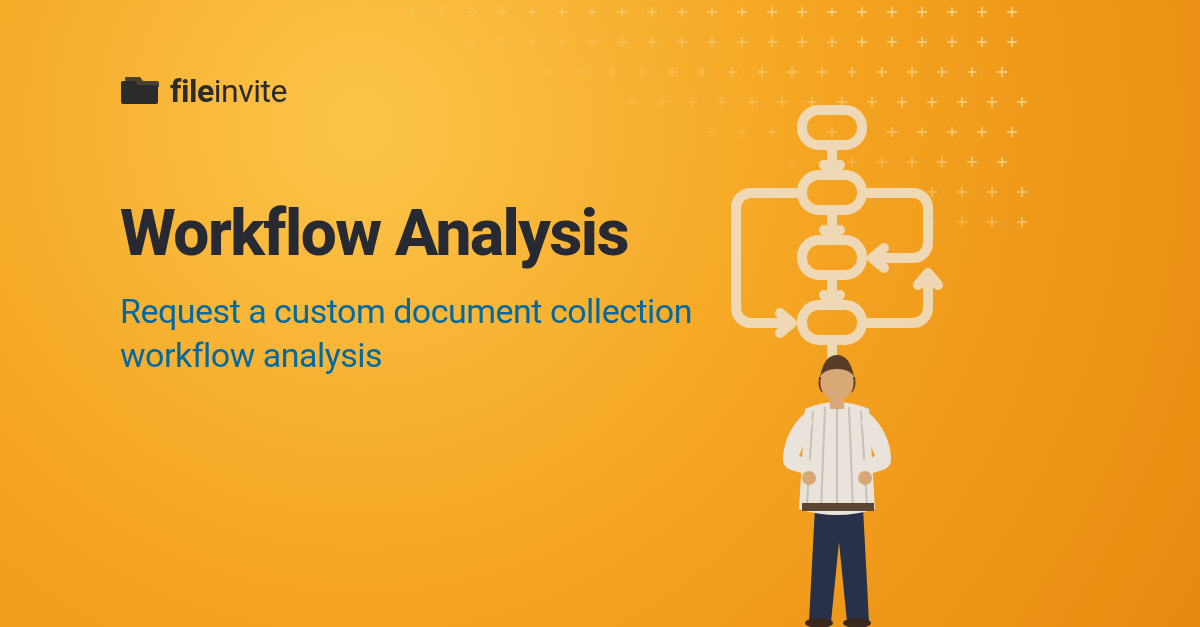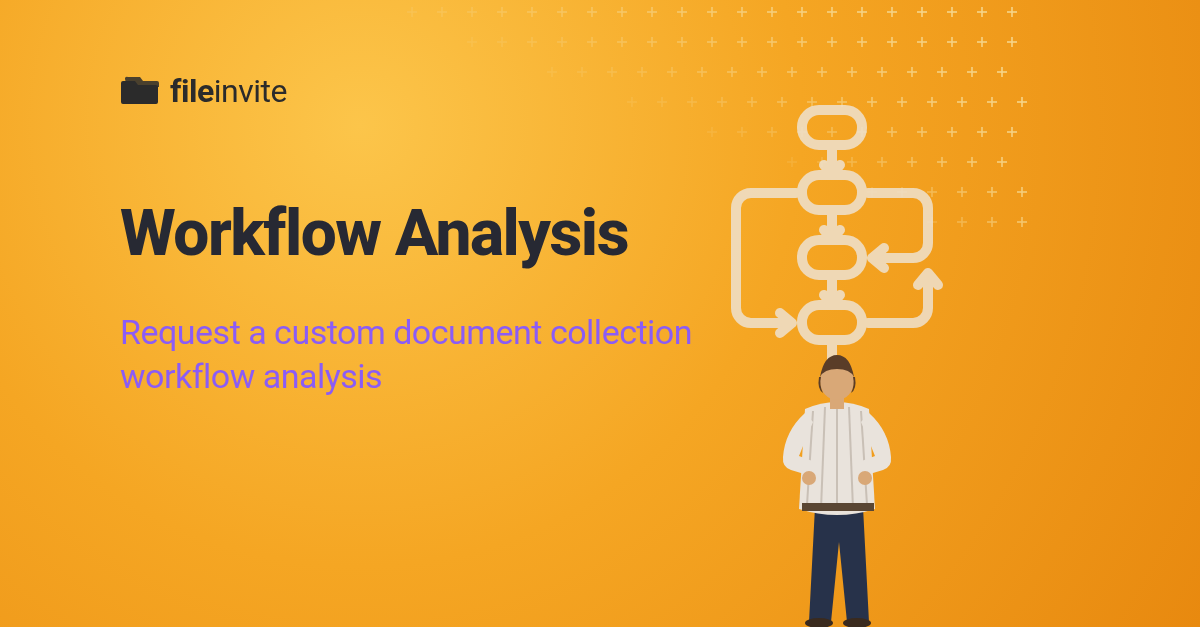--- a/index.html
+++ b/index.html
@@ -48,26 +48,26 @@
     top: 200px;
     left: 120px;
     max-width: 680px;
   }
   .title {
     font-size: 64px;
     font-weight: 800;
     color: #272933;
     letter-spacing: -1.5px;
     line-height: 1.05;
-    margin-bottom: 43px;
+    margin-bottom: 22px;
   }
   .subtitle {
     font-size: 34px;
     font-weight: 400;
-    color: #8b5cf6;
+    color: #0369a1;
     line-height: 1.3;
     letter-spacing: -0.5px;
   }
   
   .flowchart {
     position: absolute;
     top: 95px;
     right: 60px;
     width: 280px;
     height: 300px;

